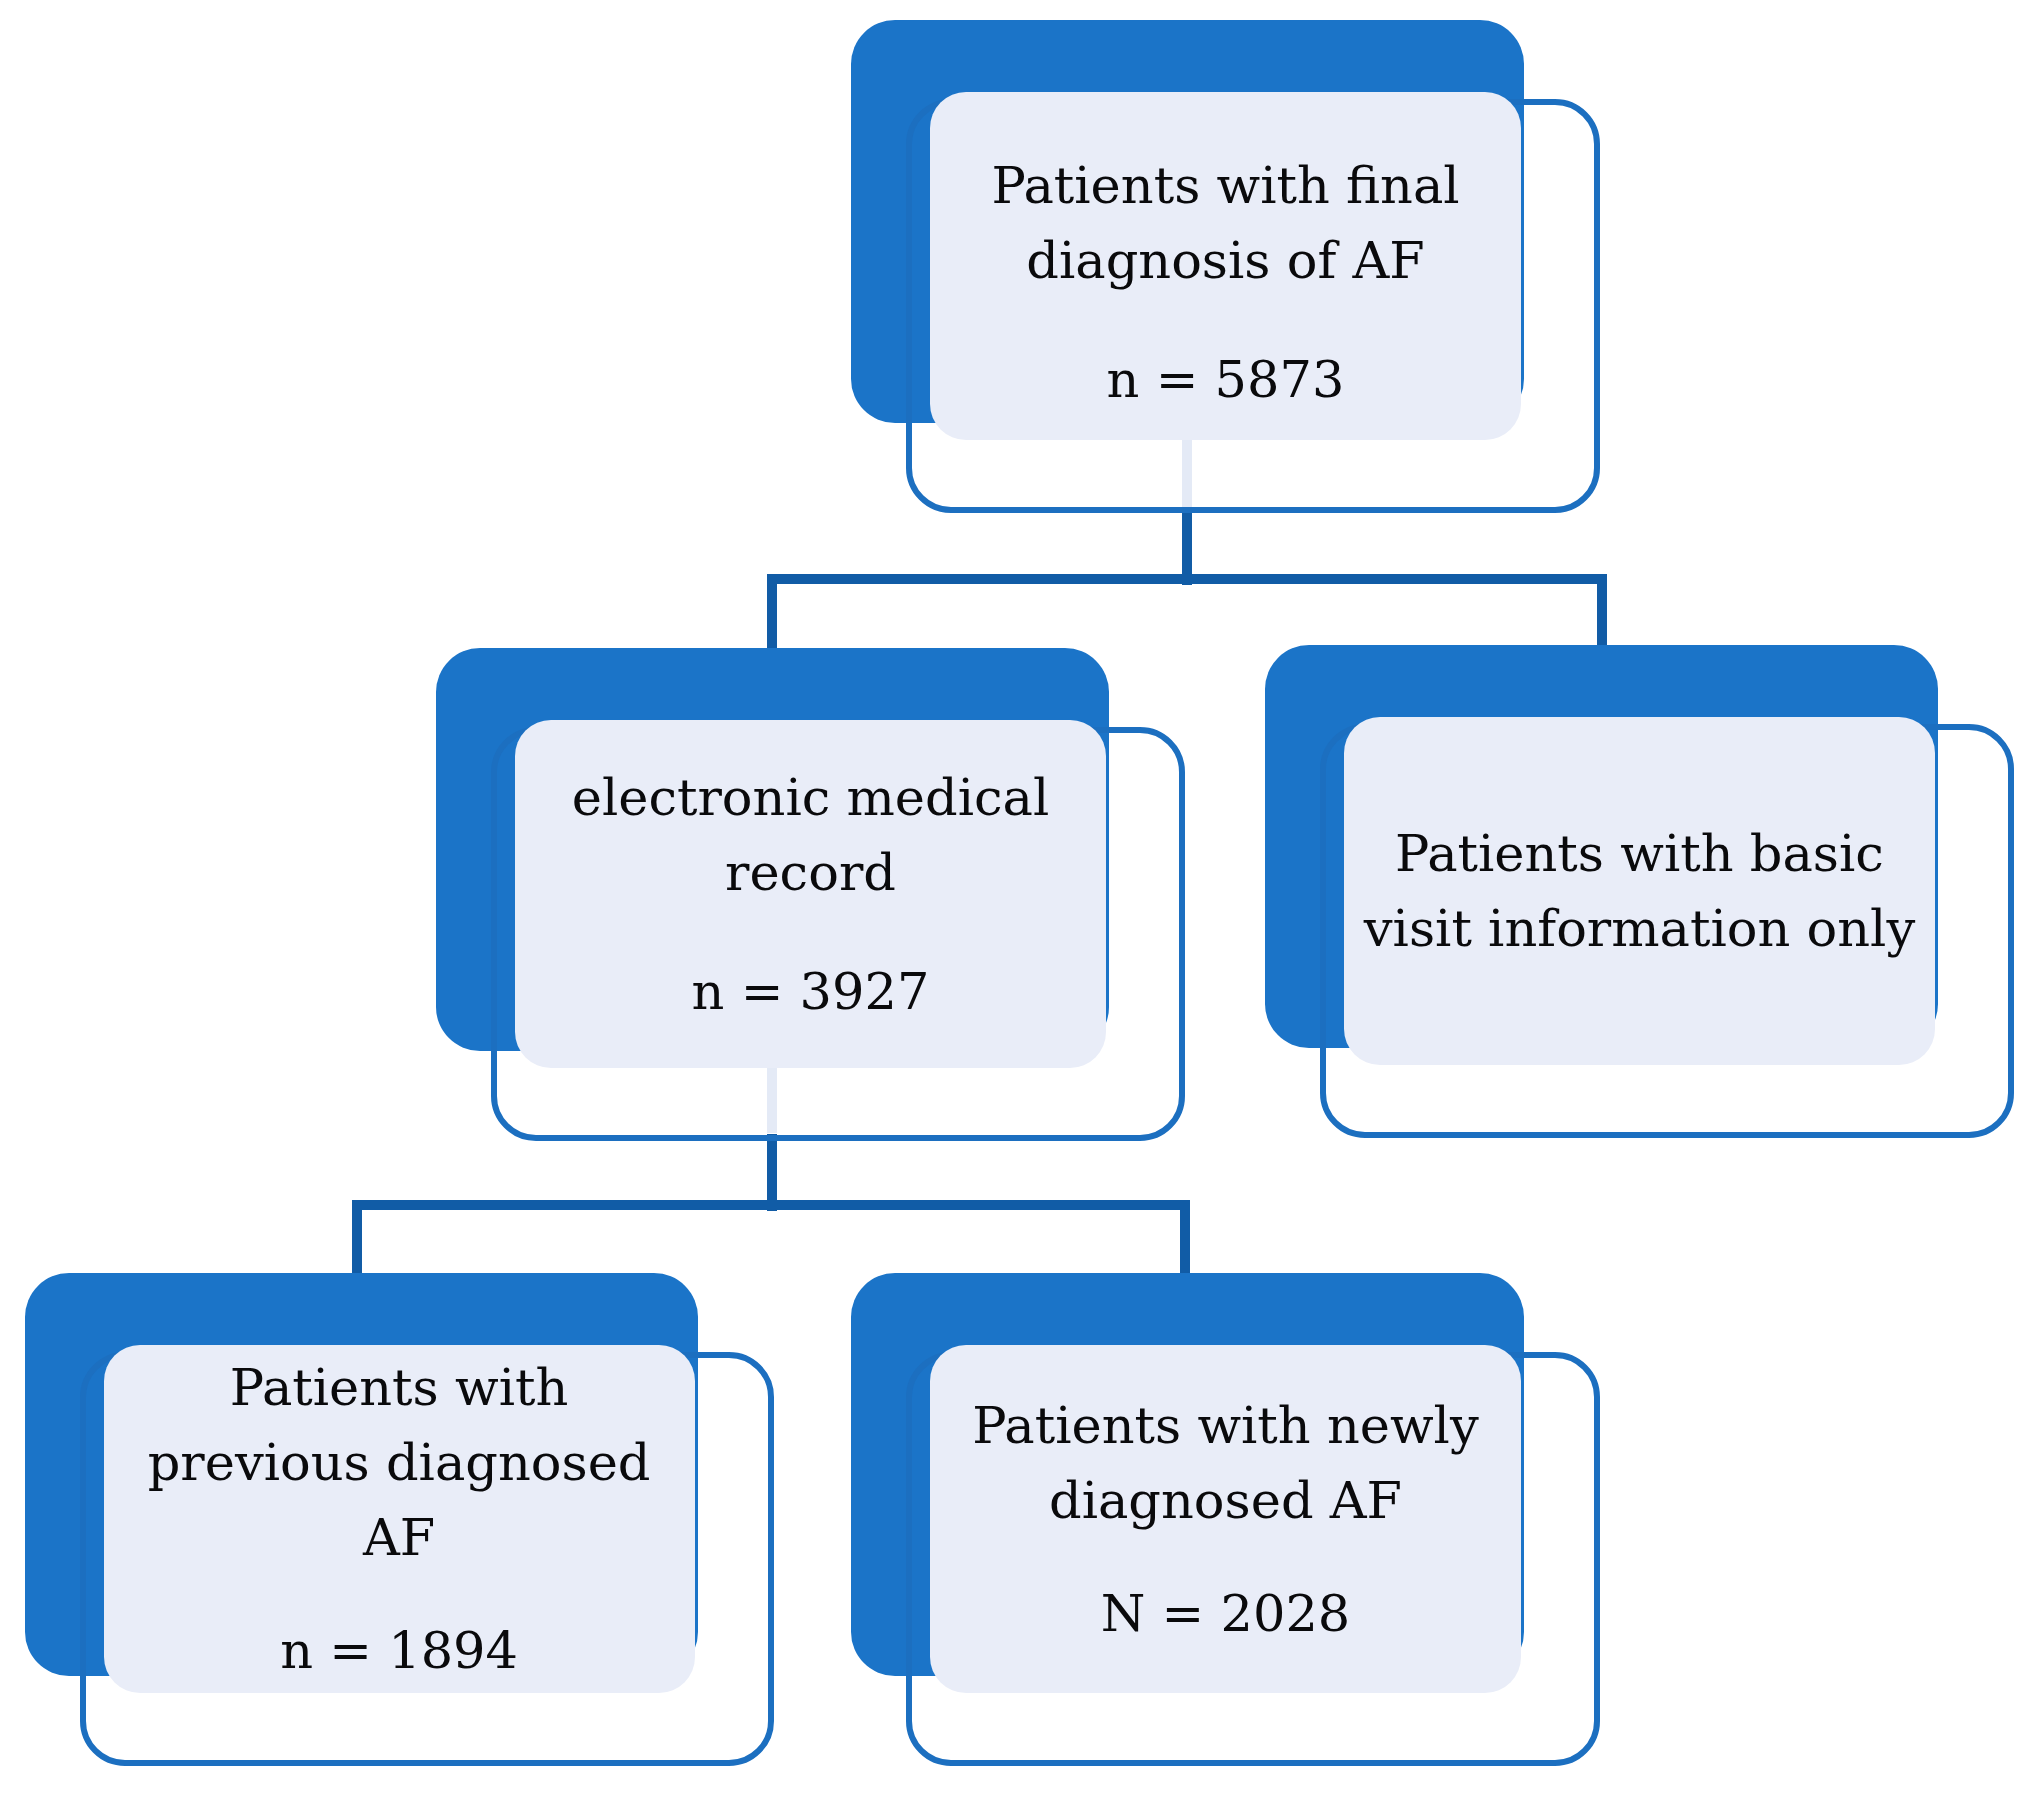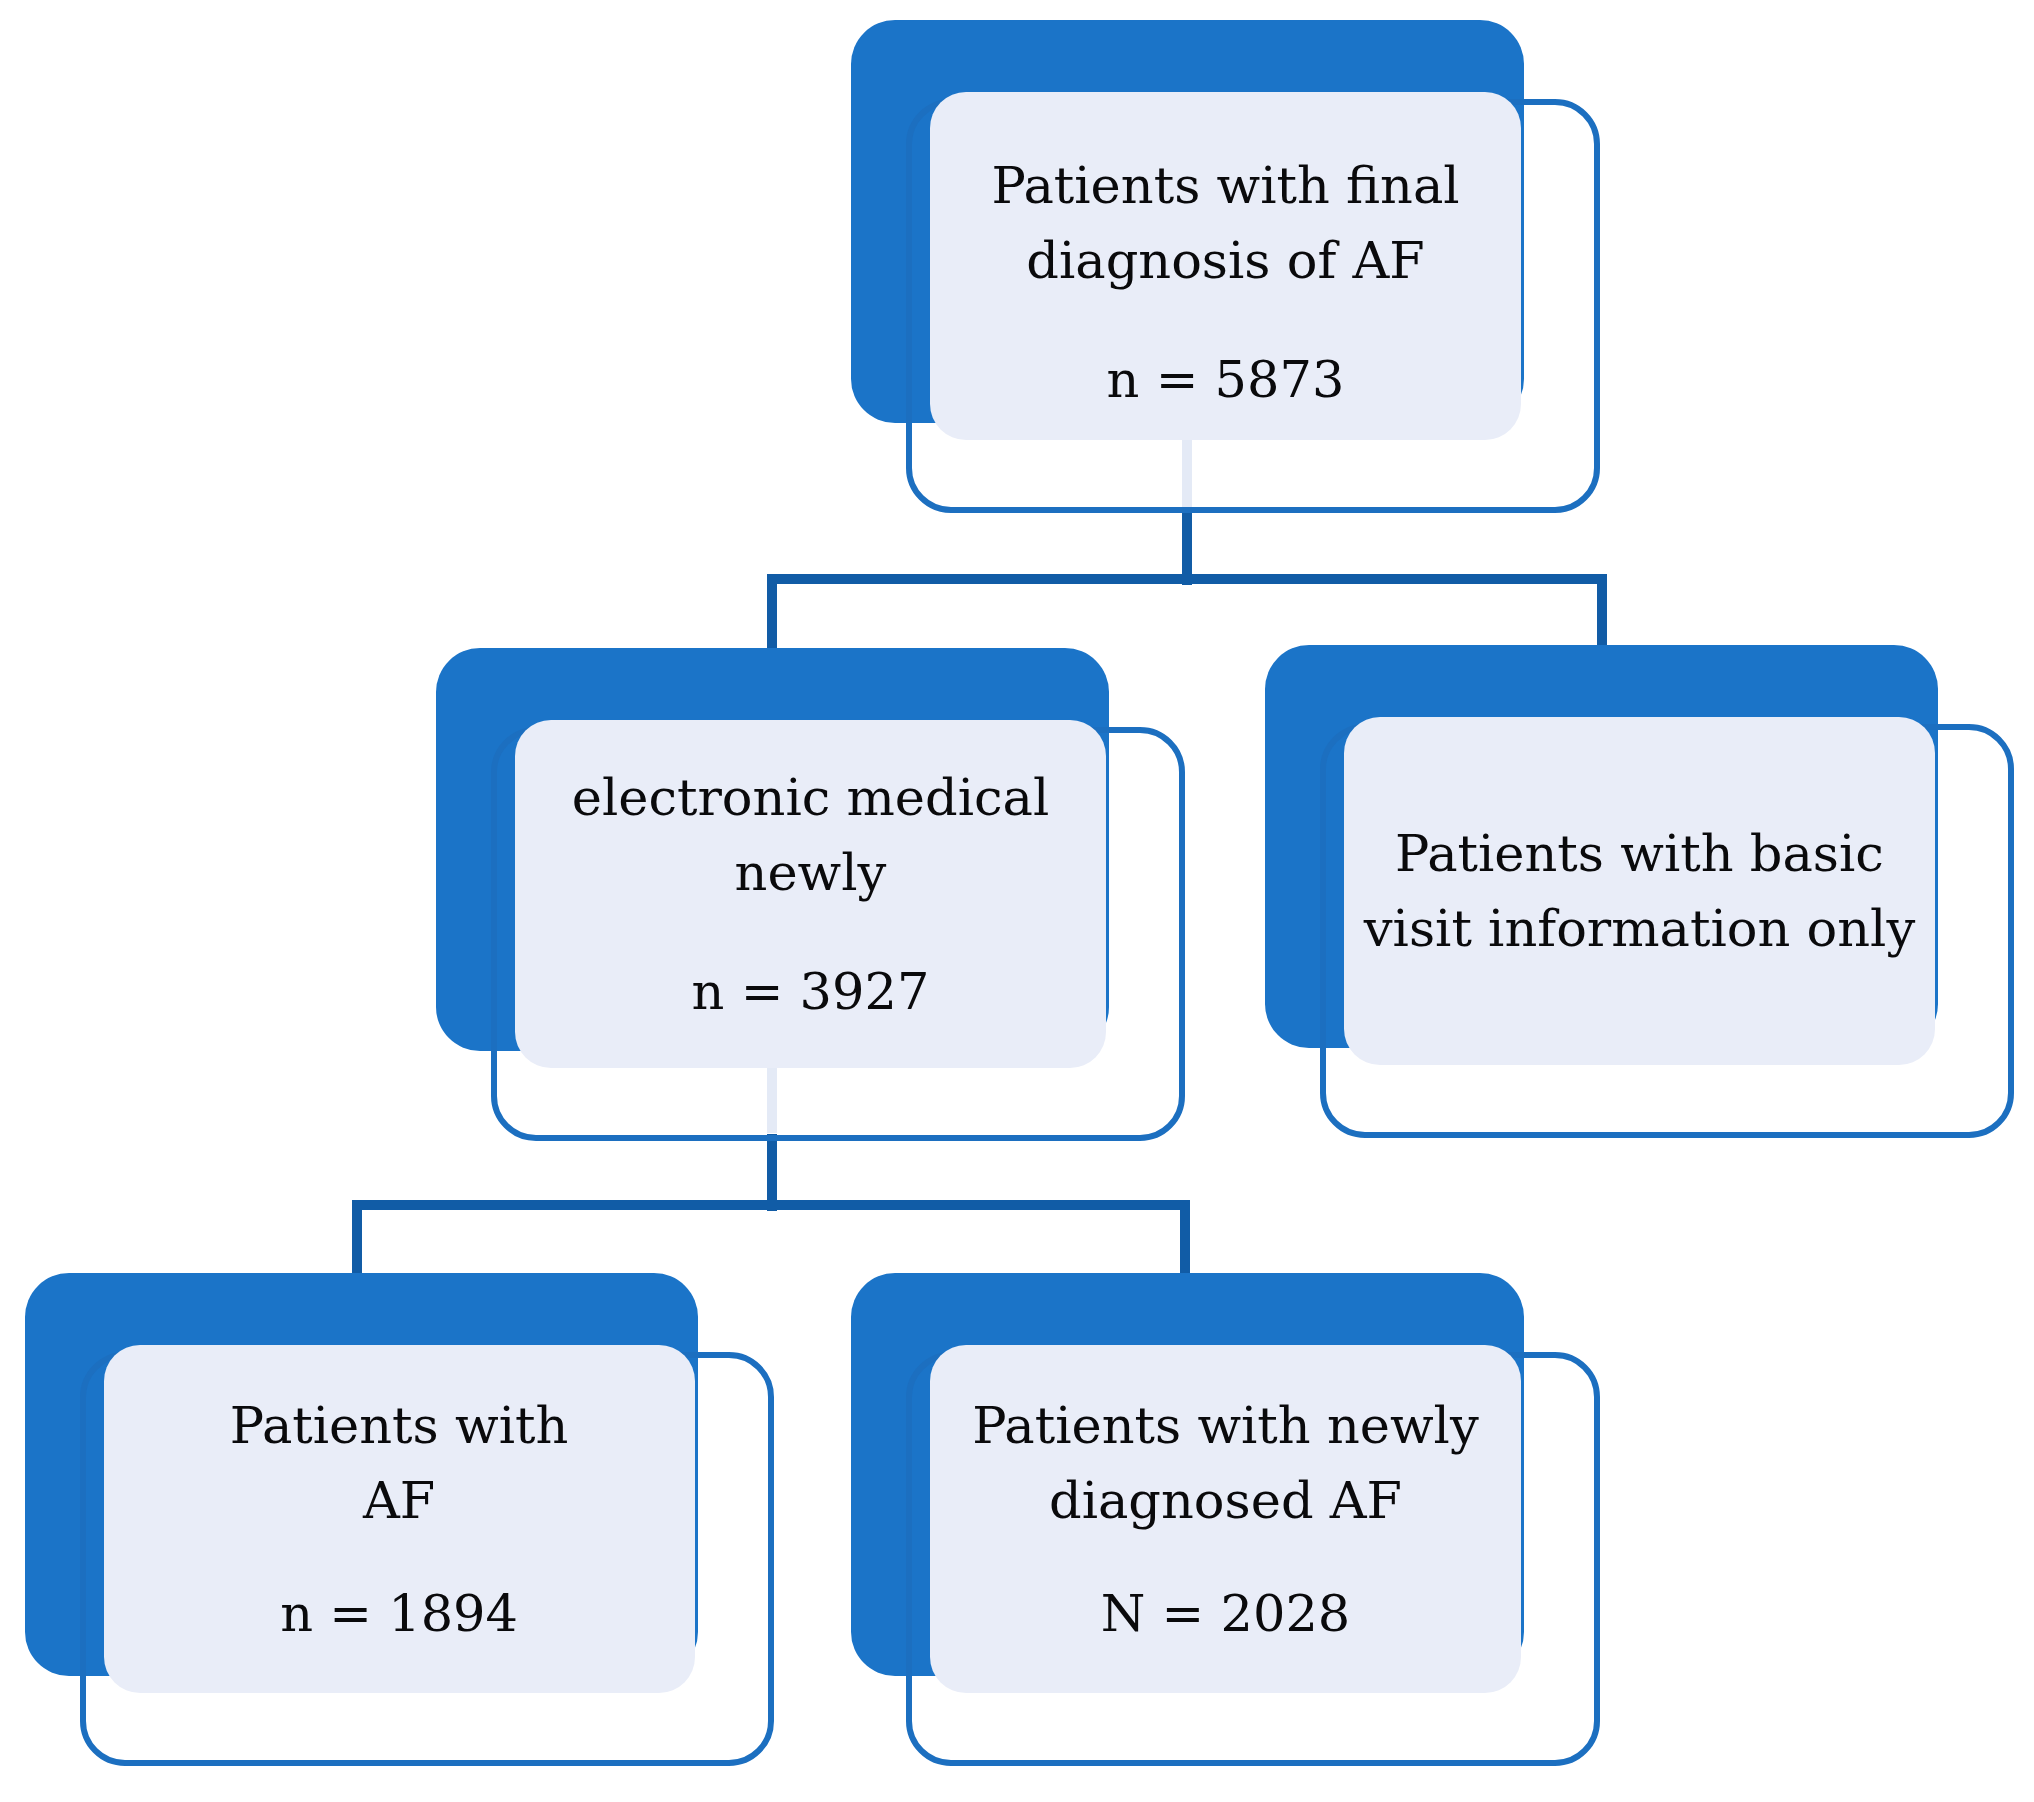--- a/index.html
+++ b/index.html
@@ -108,39 +108,40 @@
       <span class="txt-line">diagnosis of AF</span>
       <span class="count-line">n = 5873</span>
     </div>
   </div>
 
   <div class="node" style="--bx:436px; --by:648px;">
     <div class="node-shadow"></div>
     <div class="node-outline"></div>
     <div class="node-fill">
       <span class="txt-line">electronic medical</span>
-      <span class="txt-line">newly</span>
+      <span class="txt-line">record</span>
       <span class="count-line">n = 3927</span>
     </div>
   </div>
 
   <div class="node gapped" style="--bx:1265px; --by:645px;">
     <div class="node-shadow"></div>
     <div class="node-outline"></div>
     <div class="node-fill">
       <span class="txt-line">Patients with basic</span>
       <span class="txt-line">visit information only</span>
     </div>
   </div>
 
   <div class="node gapped" style="--bx:24.6px; --by:1273px;">
     <div class="node-shadow"></div>
     <div class="node-outline"></div>
     <div class="node-fill">
       <span class="txt-line">Patients with</span>
+      <span class="txt-line">previous diagnosed</span>
       <span class="txt-line">AF</span>
       <span class="count-line">n = 1894</span>
     </div>
   </div>
 
   <div class="node gapped" style="--bx:851px; --by:1273px;">
     <div class="node-shadow"></div>
     <div class="node-outline"></div>
     <div class="node-fill">
       <span class="txt-line">Patients with newly</span>

